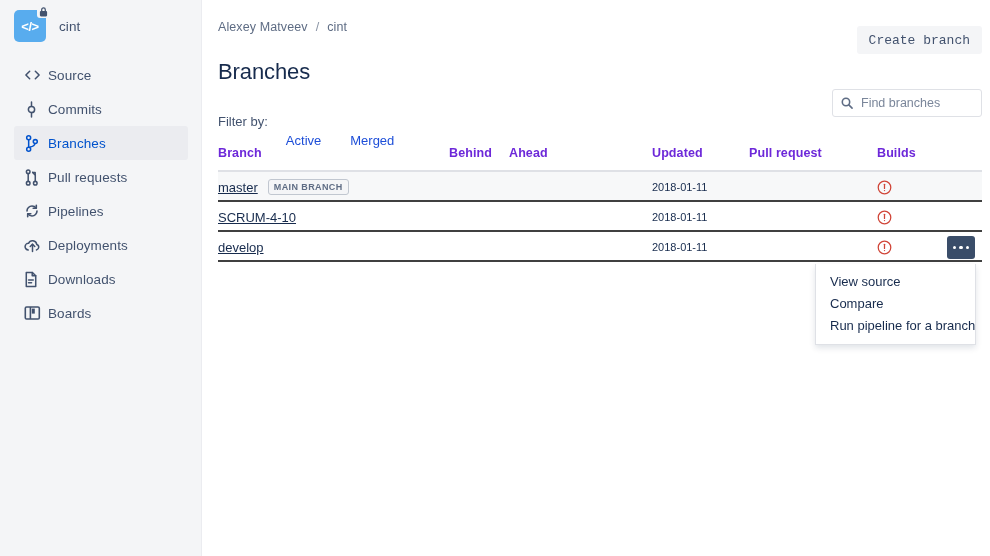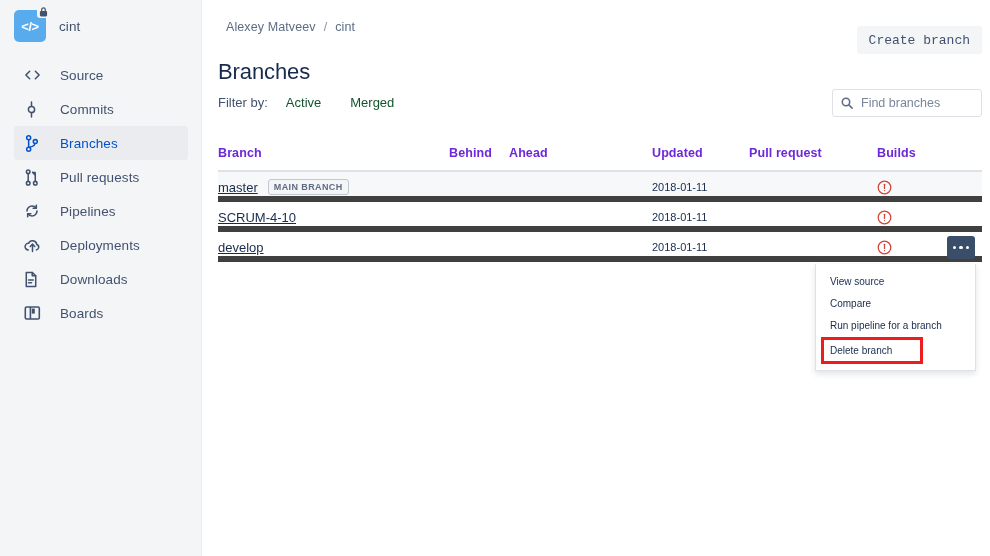--- a/index.html
+++ b/index.html
@@ -58,31 +58,31 @@
     text-decoration: none;
   }
   .nav-item .ico {
     width: 24px; height: 20px;
     display: flex; align-items: center; justify-content: flex-start;
     color: #42526E;
     flex: 0 0 24px;
   }
   .nav-item .lbl {
     font-size: 13.5px; color: #42526E; letter-spacing: .1px;
-    margin-left: 12px;
+    margin-left: 0;
   }
   .nav-item.active { background: #EBECF0; }
   .nav-item.active .lbl { color: #0052CC; }
   .nav-item.active .ico { color: #0052CC; }
 
   
   #main { position: absolute; left: 202px; top: 0; width: 788px; height: 556px; background: #fff; }
 
   .breadcrumb {
-    position: absolute; left: 24px; top: 20px;
+    position: absolute; left: 16px; top: 20px;
     font-size: 12.5px; color: #5E6C84; letter-spacing: .1px;
     display: flex; align-items: center; gap: 8px;
   }
   .breadcrumb .sep { color: #8993A4; }
   .breadcrumb .crumb { color: #5E6C84; text-decoration: none; }
 
   .page-title {
     position: absolute; left: 16px; top: 44px;
     font-size: 22px; color: #172B4D; font-weight: 400;
     letter-spacing: -0.1px;
@@ -96,22 +96,22 @@
     font-size: 13px; color: #42526E; cursor: pointer;
     display: flex; align-items: center;
   }
 
   .filter-row {
     position: absolute; left: 16px; top: 95px;
     display: flex; align-items: center;
   }
   .filter-label { font-size: 13px; color: #42526E; margin-right: 18px; }
   .filter-tab {
-    font-size: 13px; color: #14532d; margin-right: 29px;
-    cursor: pointer; text-decoration: none;
+    font-size: 13px; color: #1d4ed8; margin-right: 29px;
+    cursor: pointer; text-decoration: none; margin-top: 38px;
   }
 
   .search-wrap {
     position: absolute; right: 8px; top: 89px;
     width: 150px; height: 28px;
     border: 1px solid #DFE1E6; border-radius: 3px;
     background: #fff;
     display: flex; align-items: center;
     padding: 0 8px;
   }
@@ -135,21 +135,21 @@
   }
   .col-branch { left: 0; }
   .col-behind { left: 231px; }
   .col-ahead  { left: 291px; }
   .col-updated{ left: 434px; }
   .col-pr     { left: 531px; }
   .col-builds { left: 631px; margin-left: 28px; }
 
   .row {
     position: relative; height: 30px;
-    border-bottom: 6px solid #404040;
+    border-bottom: 2px solid #404040;
   }
   .row.alt { background: #F7F8F9; }
   .row .cell { position: absolute; top: 0; height: 30px; display: flex; align-items: center; }
   .row .branch-name { font-size: 13px; color: #172B4D; }
   .badge-main {
     margin-left: 10px;
     display: inline-flex; align-items: center;
     height: 16px; padding: 0 5px;
     border: 1px solid #C1C7D0; border-radius: 3px;
     font-size: 9px; font-weight: 700; color: #5E6C84;
@@ -176,21 +176,21 @@
     border-top: none;
     box-shadow: 0 3px 6px rgba(9,30,66,0.12);
     padding: 6px 0 8px 0;
     z-index: 25;
   }
   .menu-item {
     position: relative;
     display: flex; align-items: center;
     height: 22px;
     padding-left: 14px;
-    font-size: 10px; color: #172B4D;
+    font-size: 13px; color: #172B4D;
     cursor: pointer; white-space: nowrap;
   }
   .menu-item.highlighted {
     outline: 3px solid #EE1C1C;
     outline-offset: -1px;
     margin: 3px 0 0 7px;
     padding-left: 7px;
     width: 98px;
     height: 23px;
     z-index: 2;
@@ -412,16 +412,15 @@
   <button class="ellipsis-btn">
     <i></i>
     <i></i>
     <i></i>
   </button>
 
   <div class="menu">
     <div class="menu-item">View source</div>
     <div class="menu-item">Compare</div>
     <div class="menu-item">Run pipeline for a branch</div>
-    <div class="menu-item highlighted">Delete branch</div>
   </div>
 
 </div>
 
 </body></html>

